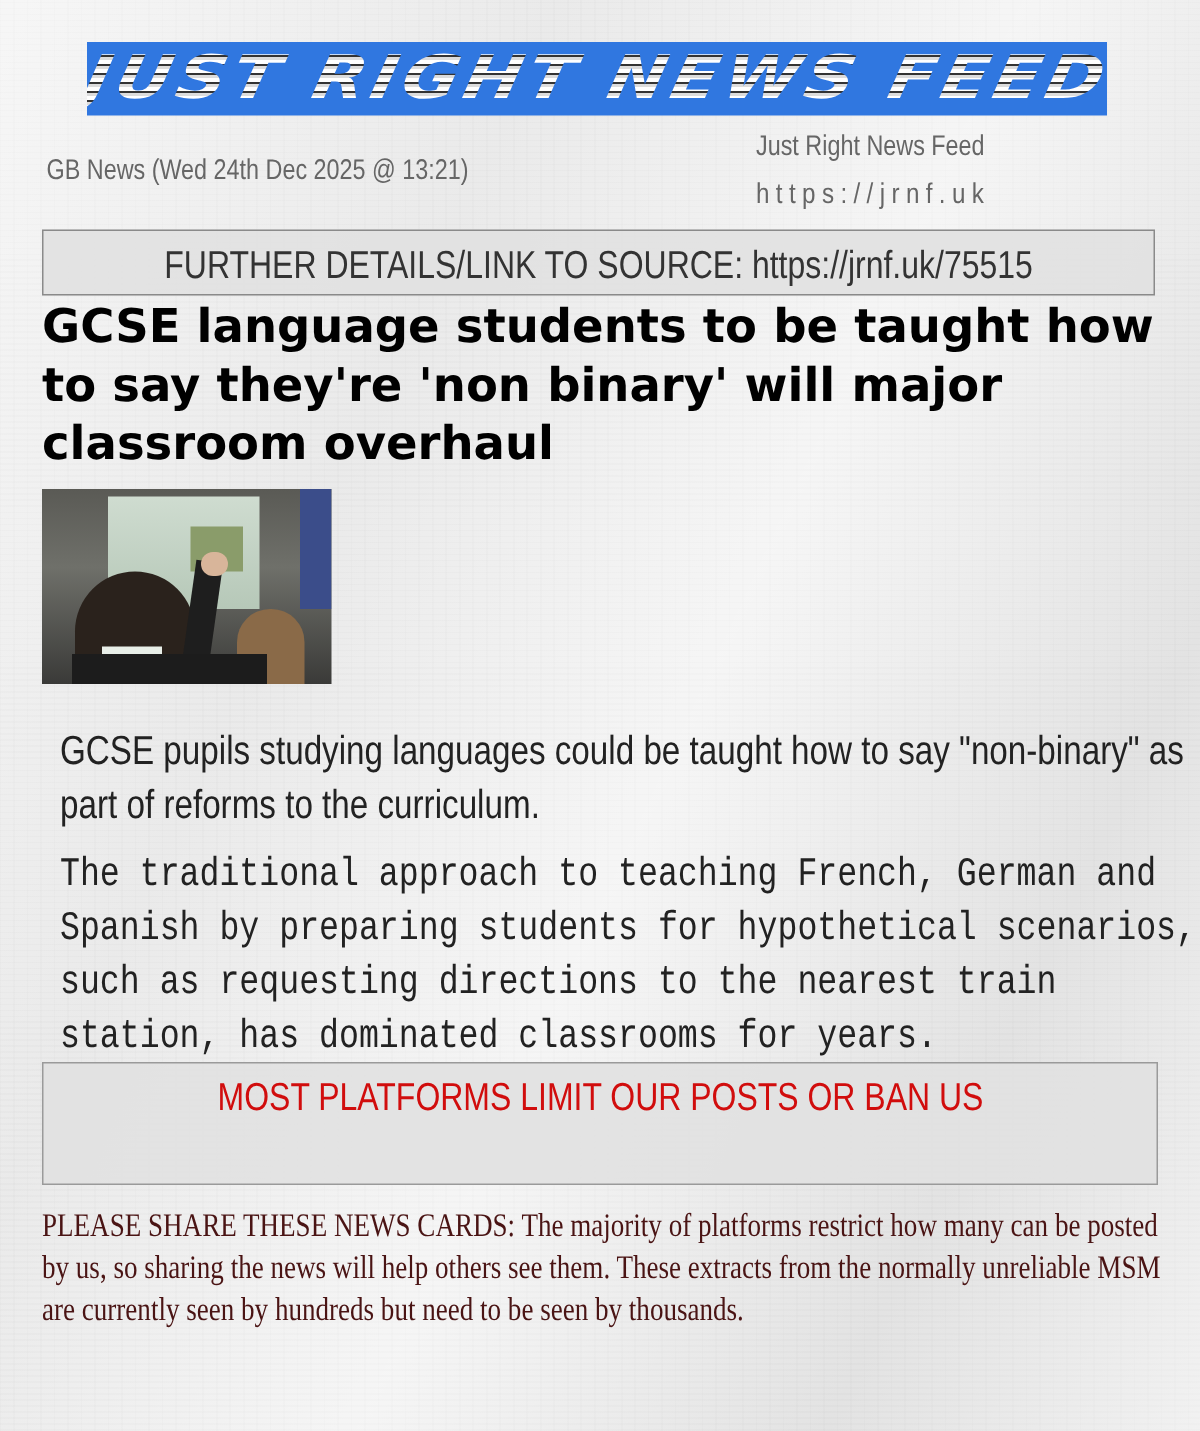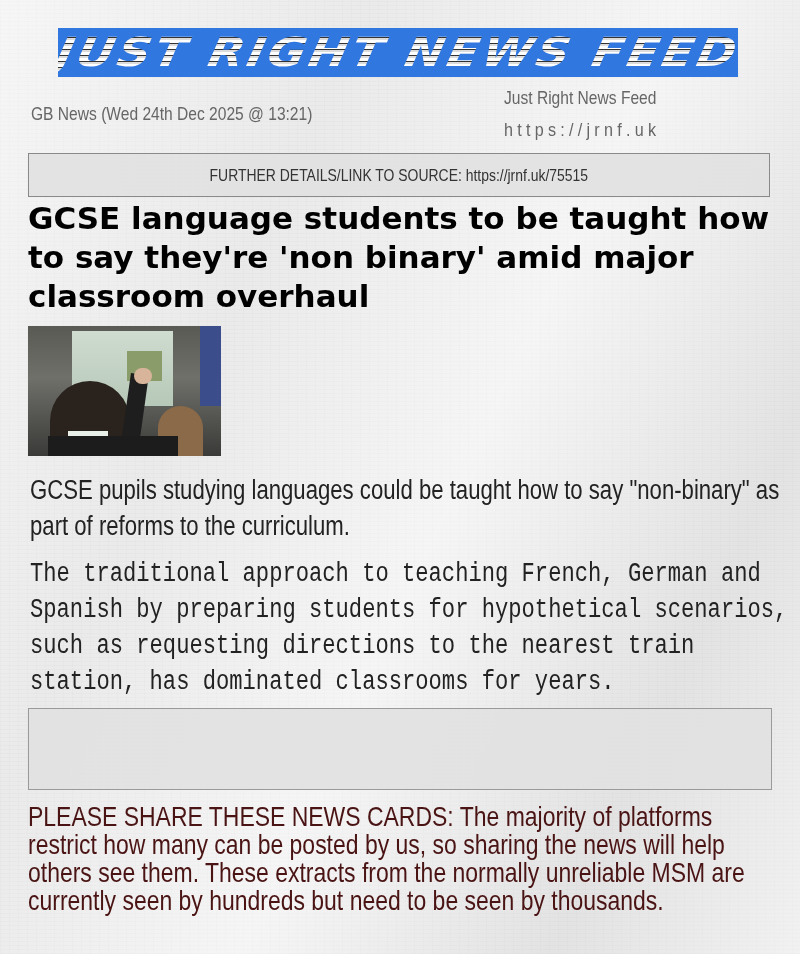--- a/index.html
+++ b/index.html
@@ -24,85 +24,86 @@
       transform: skewX(-12deg) scaleX(1.15);
       background: repeating-linear-gradient(180deg, #ffffff 0px, #ffffff 3px, #333 3px, #333 4px, #dcdcdc 4px, #dcdcdc 6px);
       -webkit-background-clip:text; background-clip:text; -webkit-text-fill-color:transparent;
     }
     .source-line { position:absolute; left:31px; top:103px; font-size:19px; color:#666; transform:scaleX(0.82); transform-origin:left center; white-space:nowrap; }
     .brand-name { position:absolute; left:504px; top:87px; font-size:19px; color:#666; transform:scaleX(0.82); transform-origin:left center; white-space:nowrap; }
     .brand-url { position:absolute; left:504px; top:119px; font-size:19px; color:#666; letter-spacing:5px; transform:scaleX(0.85); transform-origin:left center; white-space:nowrap; }
     .details-box {
       position:absolute; left:28px; top:153px; width:742px; height:44px;
       background:rgba(225,225,225,0.9); border:1px solid #8a8a8a; box-sizing:border-box;
-      text-align:center; line-height:44px; font-size:17px; color:#333;
+      text-align:center; line-height:44px; font-size:26px; color:#333;
     }
     .details-box span { display:inline-block; transform:scaleX(0.82); white-space:nowrap; }
     .headline {
       position:absolute; left:28px; top:199px; width:750px;
       font-family:"DejaVu Sans", sans-serif; font-weight:bold; font-size:31px; line-height:39px; color:#000; margin:0;
     }
     .photo {
       position:absolute; left:28px; top:326px; width:193px; height:130px; overflow:hidden;
       background: linear-gradient(180deg, #5a5a55 0%, #6f706a 40%, #3a3a38 100%);
     }
     .photo .screen { position:absolute; left:44px; top:5px; width:101px; height:75px; background:linear-gradient(180deg,#cfdcd0,#b6c8b8); }
     .photo .screen .inner { position:absolute; left:55px; top:20px; width:35px; height:30px; background:#8a9c6a; }
     .photo .wall-r { position:absolute; left:172px; top:0; width:21px; height:80px; background:#3b4d8a; }
     .photo .person { position:absolute; left:22px; top:55px; width:80px; height:80px; border-radius:40px 40px 0 0; background:#2a221c; }
     .photo .arm { position:absolute; left:98px; top:48px; width:18px; height:70px; background:#1e1e1e; transform:rotate(8deg); }
     .photo .hand { position:absolute; left:106px; top:42px; width:18px; height:16px; border-radius:8px; background:#d8b59a; }
     .photo .p2 { position:absolute; left:130px; top:80px; width:45px; height:60px; border-radius:22px 22px 0 0; background:#8a6a48; }
     .photo .collar { position:absolute; left:40px; top:105px; width:40px; height:10px; background:#e8eee8; }
     .photo .body { position:absolute; left:20px; top:110px; width:130px; height:30px; background:#1c1c1c; }
-    .para { position:absolute; left:28px; width:760px; font-size:27px; line-height:36px; color:#222; margin:2px; }
+    .para { position:absolute; left:28px; width:760px; font-size:27px; line-height:36px; color:#222; margin:12px; }
     .para .cond { transform:scaleX(0.82); width:925px; white-space:normal; }
     .p1 { top:470px; }
     .p2 { top:554px;font-family:Liberation Mono, monospace; }
     .promo-box {
       position:absolute; left:28px; top:708px; width:744px; height:82px; box-sizing:border-box;
       background:rgba(225,225,225,0.9); border:1px solid #9a9a9a; text-align:center;
     }
     .promo-title { position:absolute; left:0; top:6px; width:100%; font-size:26px; line-height:32px; color:#d10d0d; }
     .promo-links { position:absolute; left:0; top:46px; width:100%; font-size:26px; line-height:32px; color:#3a9de8; }
     .promo-box .c { display:inline-block; transform:scaleX(0.82); white-space:nowrap; }
     .share {
-      position:absolute; left:28px; top:803px; width:750px; font-size:28px; line-height:28px; color:#4a1414; margin:0;
+      position:absolute; left:28px; top:803px; width:750px; font-size:22px; line-height:28px; color:#4a1414; margin:0;font-family:Liberation Serif, serif;
     }
     .share .cond { transform:scaleX(0.82); width:915px; }
   </style>
 </head>
 <body>
 
 <div class="banner">
   <div class="banner-text">JUST RIGHT NEWS FEED</div>
 </div>
 
 <div class="source-line">GB News (Wed 24th Dec 2025 @ 13:21)</div>
 <div class="brand-name">Just Right News Feed</div>
 <div class="brand-url">https://jrnf.uk</div>
 
 <div class="details-box">
   <span>FURTHER DETAILS/LINK TO SOURCE: https://jrnf.uk/75515</span>
 </div>
 
-<h1 class="headline">GCSE language students to be taught how to say they're 'non binary' amid major classroom overhaul</h1>
+<h1 class="headline">GCSE language students to be taught how to say they're 'non binary' will major classroom overhaul</h1>
 
 <div class="photo">
   <div class="screen">
       <div class="inner"></div>
     </div>
   <div class="wall-r"></div>
   <div class="person"></div>
   <div class="arm"></div>
   <div class="hand"></div>
   <div class="p2"></div>
   <div class="collar"></div>
   <div class="body"></div>
 </div>
 
 <p class="para p1"><span class="cond">GCSE pupils studying languages could be taught how to say "non-binary" as part of reforms to the curriculum.</span></p>
 <p class="para p2"><span class="cond">The traditional approach to teaching French, German and Spanish by preparing students for hypothetical scenarios, such as requesting directions to the nearest train station, has dominated classrooms for years.</span></p>
 
 <div class="promo-box">
+  <div class="promo-title"><span class="c">MOST PLATFORMS LIMIT OUR POSTS OR BAN US</span></div>
 </div>
 
 <p class="share"><span class="cond">PLEASE SHARE THESE NEWS CARDS: The majority of platforms restrict how many can be posted by us, so sharing the news will help others see them. These extracts from the normally unreliable MSM are currently seen by hundreds but need to be seen by thousands.</span></p>
 
 </body></html>

